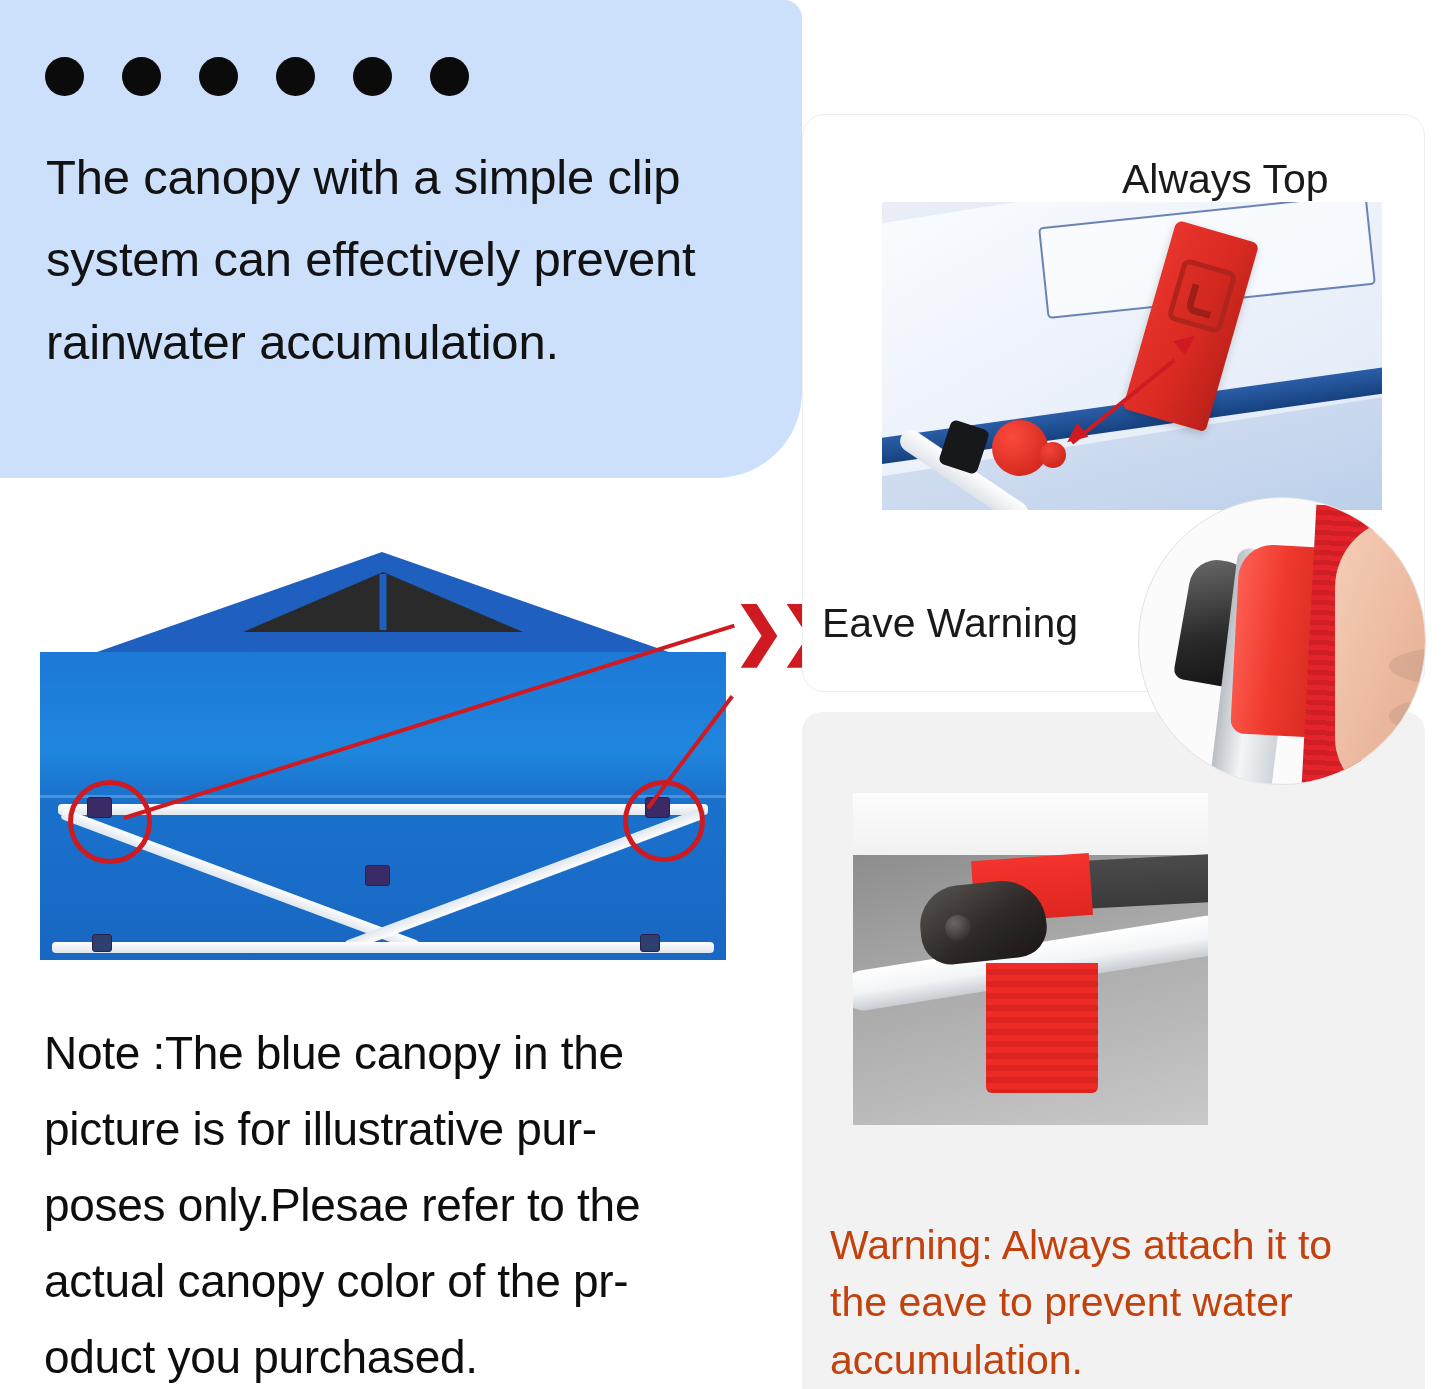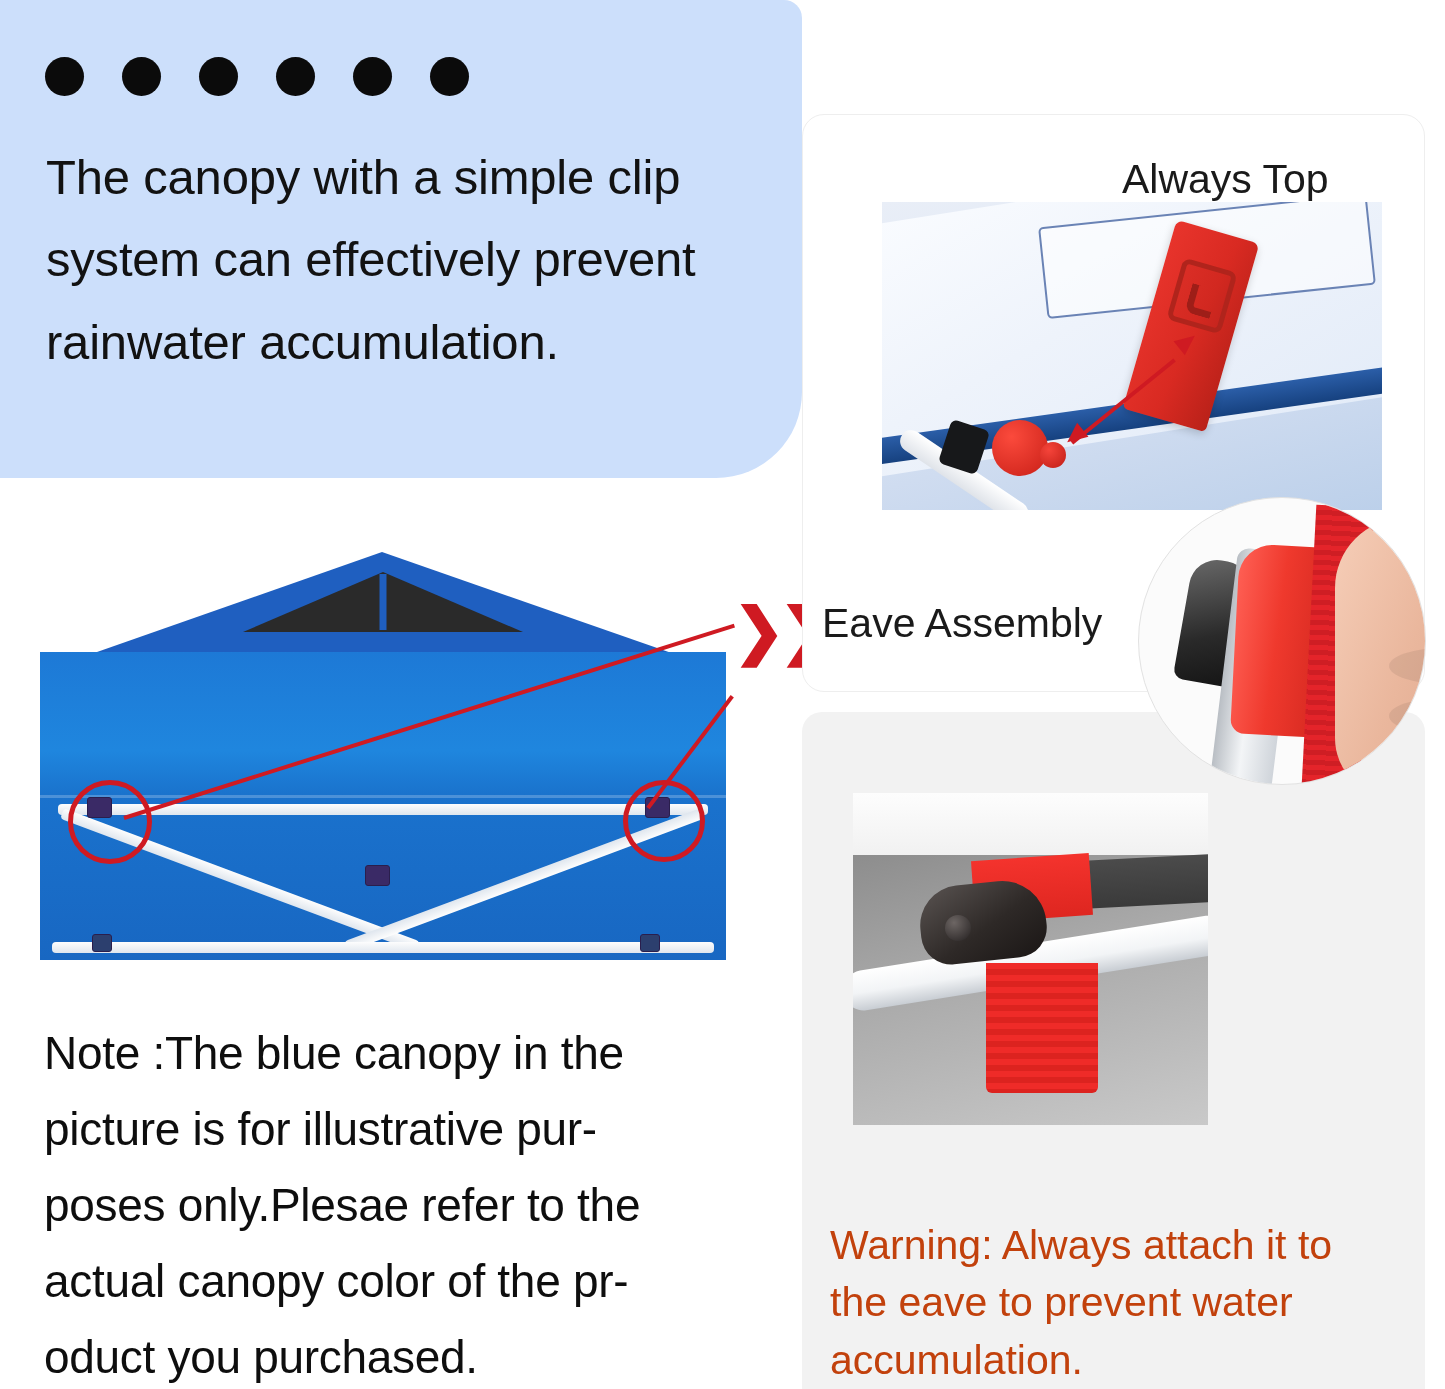--- a/index.html
+++ b/index.html
@@ -324,21 +324,21 @@
     <div class="ct-clip-hook"></div>
     <div class="ct-pole"></div>
     <div class="ct-black"></div>
     <div class="ct-knob"></div>
     <div class="ct-knob-small"></div>
     <div class="ct-arrow-line"></div>
     <div class="ct-arrow-head-a"></div>
     <div class="ct-arrow-head-b"></div>
   </div>
 
-  <div class="label-eave">Eave Assembly</div>
+  <div class="label-eave">Eave Warning</div>
 
   <div class="inset-circle">
     <div class="ic-black"></div>
     <div class="ic-pole"></div>
     <div class="ic-redclip"></div>
     <div class="ic-strap"></div>
     <div class="ic-hand"></div>
     <div class="ic-finger" style="left:250px; top:150px; width:110px; height:36px;"></div>
     <div class="ic-finger" style="left:250px; top:200px; width:110px; height:36px;"></div>
   </div>

